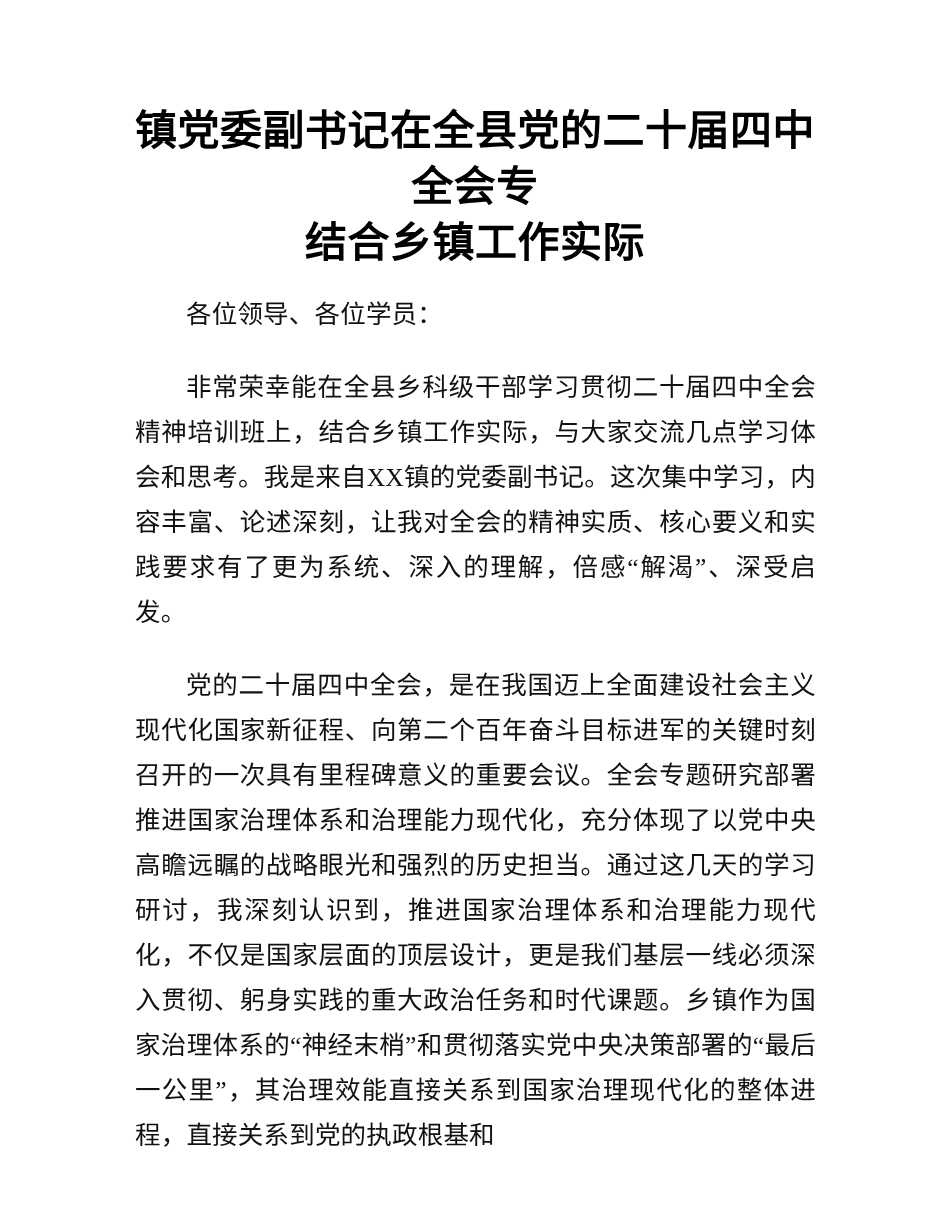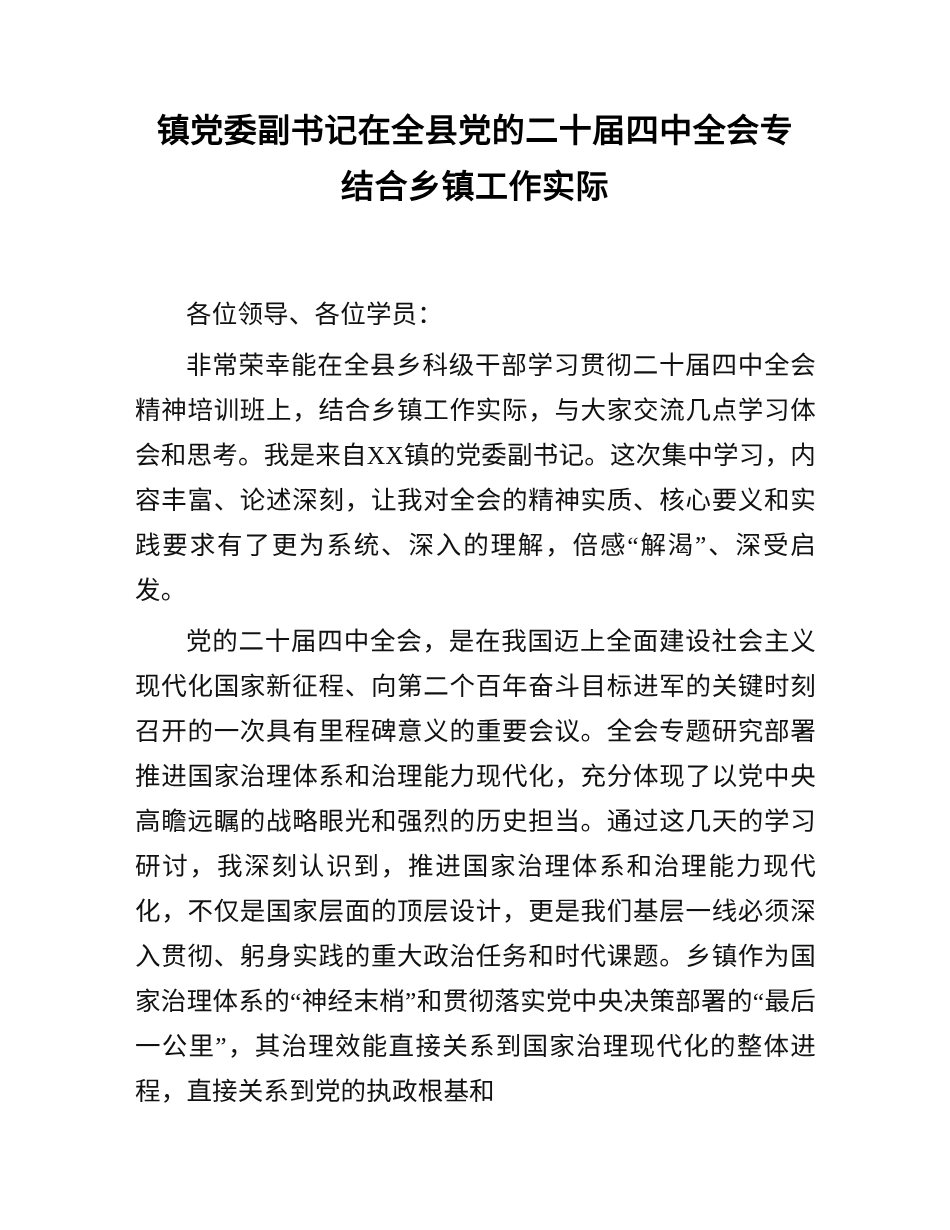--- a/index.html
+++ b/index.html
@@ -26,21 +26,21 @@
 
   
   .doc-title {
     position: absolute;
     left: 118px;
     top: 103px;
     width: 714px;
     text-align: center;
     font-family: "Liberation Sans", "DejaVu Sans", sans-serif;
     font-weight: bold;
-    font-size: 33px;
+    font-size: 42px;
     line-height: 56px;
     letter-spacing: 0.5px;
     color: #000000;
     text-rendering: geometricPrecision;
   }
 
   
   .doc-body {
     position: absolute;
     left: 135px;
@@ -55,21 +55,21 @@
     line-height: 45px;
     text-align: justify;
     text-justify: inter-character;
     text-indent: 2em;
     color: #111111;
     letter-spacing: 0.2px;
     word-break: break-all;
   }
 
   .para + .para {
-    margin-top: 6px;
+    margin-top: 28px;
   }
 
   .para.salutation {
     margin-bottom: 0;
   }
 </style>
 </head>
 <body>
 
 <div class="page">

